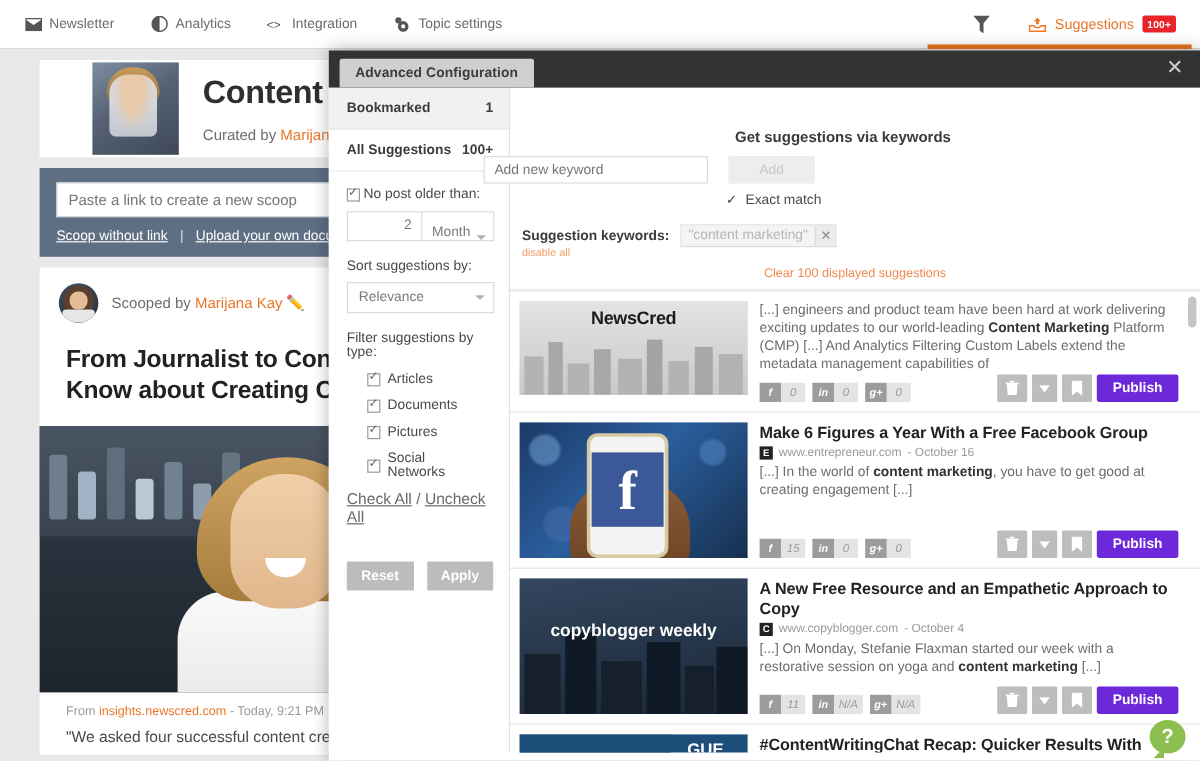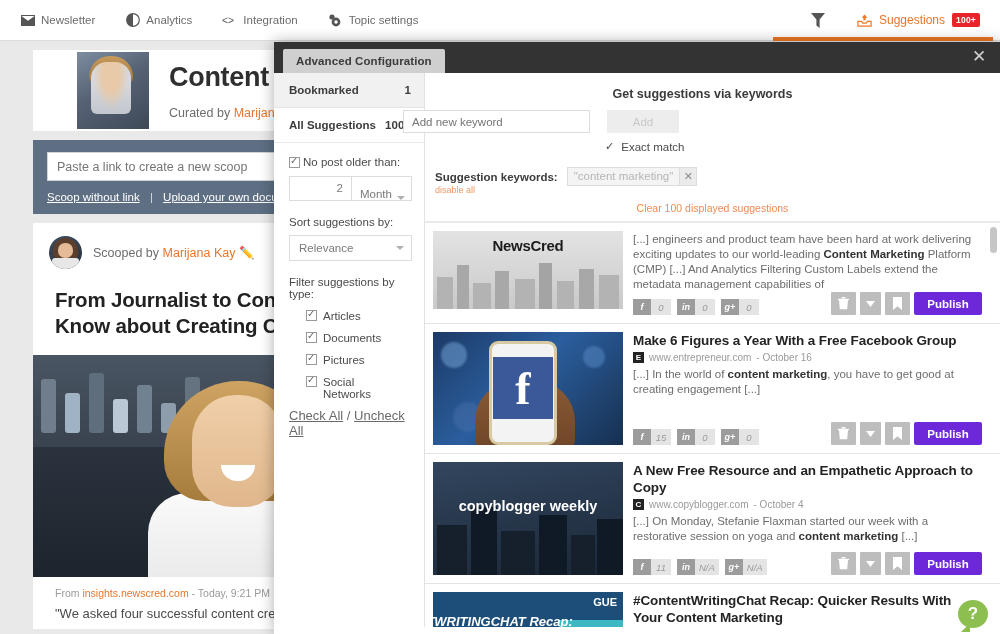--- a/index.html
+++ b/index.html
@@ -133,29 +133,29 @@
   .age-unit { width: 61px; border: 1px solid #dcdcdc; background: #fff; font-size: 11.5px; color: #7a7a7a;
               display: flex; align-items: flex-end; justify-content: space-between; padding: 0 6px 0 8px; cursor: pointer; }
   .caret { width: 0; height: 0; border-left: 4px solid transparent; border-right: 4px solid transparent;
            border-top: 4px solid #b0b0b0; }
   .sel {
     margin-top: 7px; width: 123px; height: 26px; border: 1px solid #dcdcdc; background: #fff;
     display: flex; align-items: center; justify-content: space-between; padding: 0 7px 0 9px;
     font-size: 11.5px; color: #7a7a7a; cursor: pointer;
   }
   .type-list { margin-top: 5px; }
-  .type-item { display: flex; gap: 6px; padding: 5px 17px; cursor: pointer; }
+  .type-item { display: flex; align-items: center; gap: 6px; padding: 5px 17px; cursor: pointer; }
   .checkall { margin-top: 3px; font-size: 13px; color: #6a6a6a; }
   .checkall a { color: #6a6a6a; text-decoration: underline; }
   .btn-row { display: flex; gap: 11px; margin-top: 30px; }
   .gbtn { width: 58px; height: 24px; background: #bcbcbc; color: #fff; font-size: 11.5px; font-weight: bold;
           display: flex; align-items: center; justify-content: center; cursor: pointer; border-radius: 1px; }
 
   
-  .right { flex: 1; display: flex; flex-direction: column; background: #fff; }
+  .right { flex: 1; display: flex; flex-direction: column; background: #fff; margin-top: 20px; }
   .kw-zone { padding: 14px 0 0 0; border-bottom: 1px solid #eaeaea; }
   .kw-title { text-align: center; font-size: 12.5px; font-weight: bold; color: #3b3b3b; margin-left: -20px; }
   .kw-input-row { display: flex; justify-content: flex-start; gap: 17px; margin-top: 9px; margin-left: -22px; }
   .kw-input { width: 187px; height: 23px; border: 1px solid #dcdcdc; font-size: 11.5px; color: #c2c2c2;
               padding: 0 8px; line-height: 21px; background: #fff; }
   .kw-add { width: 72px; height: 23px; background: #ededed; color: #c9c9c9; font-size: 11.5px;
             display: flex; align-items: center; justify-content: center; cursor: pointer; }
   .kw-exact { display: flex; align-items: center; gap: 7px; margin-top: 7px; margin-left: 180px; }
   .tick { font-size: 11px; color: #444; }
   .kw-exact .t { font-size: 11.5px; color: #4a4a4a; }
@@ -215,21 +215,21 @@
   .th-fb .f { position: absolute; left: 60px; top: 25px; width: 60px; height: 62px;
       background: #3b5998; display: flex; align-items: center; justify-content: center;
       color: #fff; font-family: "Liberation Serif", serif; font-size: 46px; font-weight: bold; }
   .th-copy2 { background: linear-gradient(170deg,#32465e,#1b2737); }
   .th-copy2 .sb { position: absolute; bottom: 0; background: #16202d; }
   .th-copy2 .cap { position: absolute; left: 0; right: 0; top: 36px; text-align: center;
       font-size: 14.5px; font-weight: bold; color: #fff; }
   .th-cwc { background: #1d4e79; }
   .th-cwc .band { position: absolute; left: 0; top: 0; bottom: 0; width: 126px; background: #1d4e79; }
   .th-cwc .teal { position: absolute; right: 0; top: 28px; bottom: 0; width: 64px; background: #3fb8c4; }
-  .th-cwc .gue { position: absolute; right: 6px; top: 4px; font-size: 11px; font-weight: bold; color: #fff; }
+  .th-cwc .gue { position: absolute; right: 20px; top: 4px; font-size: 14px; font-weight: bold; color: #fff; }
   .th-cwc .t1 { position: absolute; left: -16px; top: 22px; font-size: 13px; font-weight: bold;
       color: #fff; font-style: italic; white-space: nowrap; }
 
   .help {
     position: absolute; right: 12px; bottom: 6px; width: 30px; height: 28px; background: #8cbf4f;
     border-radius: 50%; color: #fff; font-size: 17px; font-weight: bold;
     display: flex; align-items: center; justify-content: center; cursor: pointer;
   }
   .help::after { content: ""; position: absolute; left: 3px; bottom: -4px; width: 9px; height: 9px;
                  background: #8cbf4f; clip-path: polygon(0 100%, 100% 0, 100% 100%); }
@@ -440,20 +440,24 @@
               <span class="f-label">Social Networks</span>
             </div>
           </div>
 
           <div class="checkall">
             <a href="#">Check All</a>
             <span>/</span>
             <a href="#">Uncheck All</a>
           </div>
 
+          <div class="btn-row">
+            <div class="gbtn">Reset</div>
+            <div class="gbtn">Apply</div>
+          </div>
         </div>
       </div>
 
       <div class="right">
 
         <div class="kw-zone">
           <div class="kw-title">Get suggestions via keywords</div>
           <div class="kw-input-row">
             <input class="kw-input" type="text" placeholder="Add new keyword" style="">
             <div class="kw-add">Add</div>

